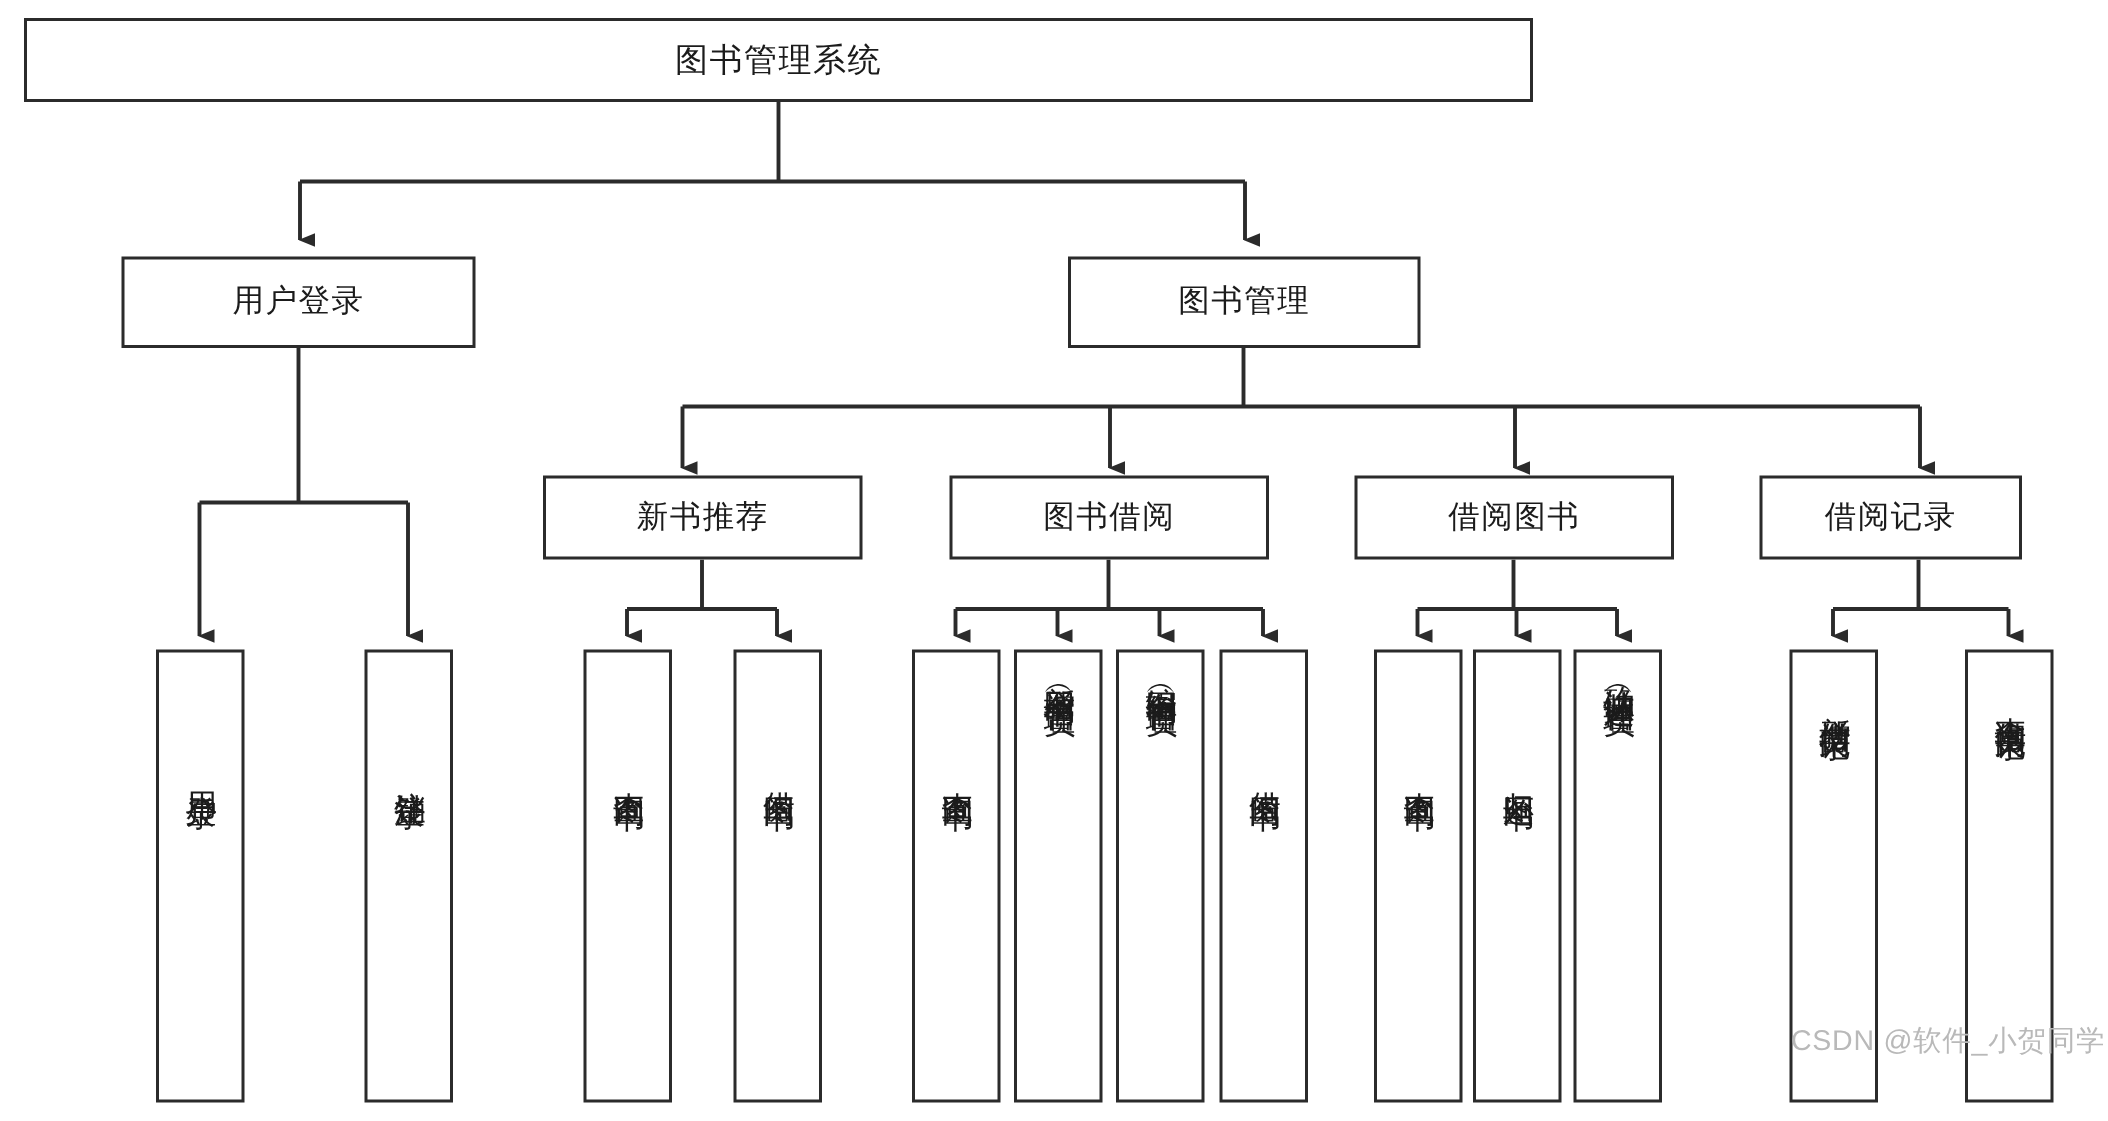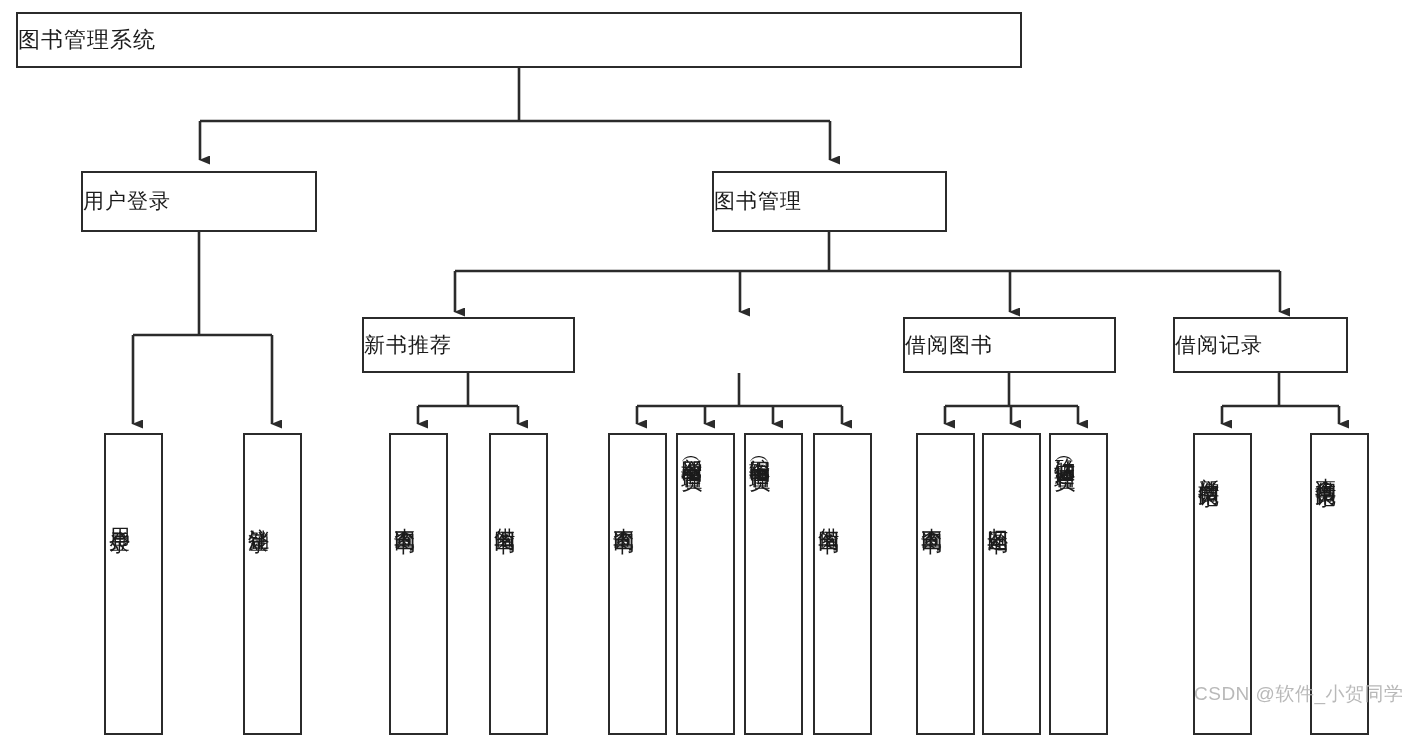--- a/index.html
+++ b/index.html
@@ -28,20 +28,21 @@
     height: 747px;
     pointer-events: none;
   }
   .node {
     position: absolute;
     box-sizing: border-box;
     border: 2px solid #2b2b2b;
     background: #ffffff;
     display: flex;
     align-items: center;
+    justify-content: center;
     color: #1b1b1b;
   }
   .node .label {
     display: block;
     text-align: center;
     line-height: 1.18;
     white-space: nowrap;
   }
   .node.horizontal .label {
     font-size: 21px;
@@ -138,20 +139,23 @@
   <div class="node horizontal" style="left:81px; top:171px; width:236px; height:61px;">
     <span class="label">用户登录</span>
   </div>
   <div class="node horizontal" style="left:712px; top:171px; width:235px; height:61px;">
     <span class="label">图书管理</span>
   </div>
 
   <div class="node horizontal" style="left:362px; top:317px; width:213px; height:56px;">
     <span class="label">新书推荐</span>
   </div>
+  <div class="node horizontal" style="left:633px; top:317px; width:213px; height:56px;">
+    <span class="label">图书借阅</span>
+  </div>
   <div class="node horizontal" style="left:903px; top:317px; width:213px; height:56px;">
     <span class="label">借阅图书</span>
   </div>
   <div class="node horizontal" style="left:1173px; top:317px; width:175px; height:56px;">
     <span class="label">借阅记录</span>
   </div>
 
   <div class="node vertical" style="left:104px; top:433px; width:59px; height:302px; padding-top:76px;">
     <span class="label">用户登录</span>
   </div>

